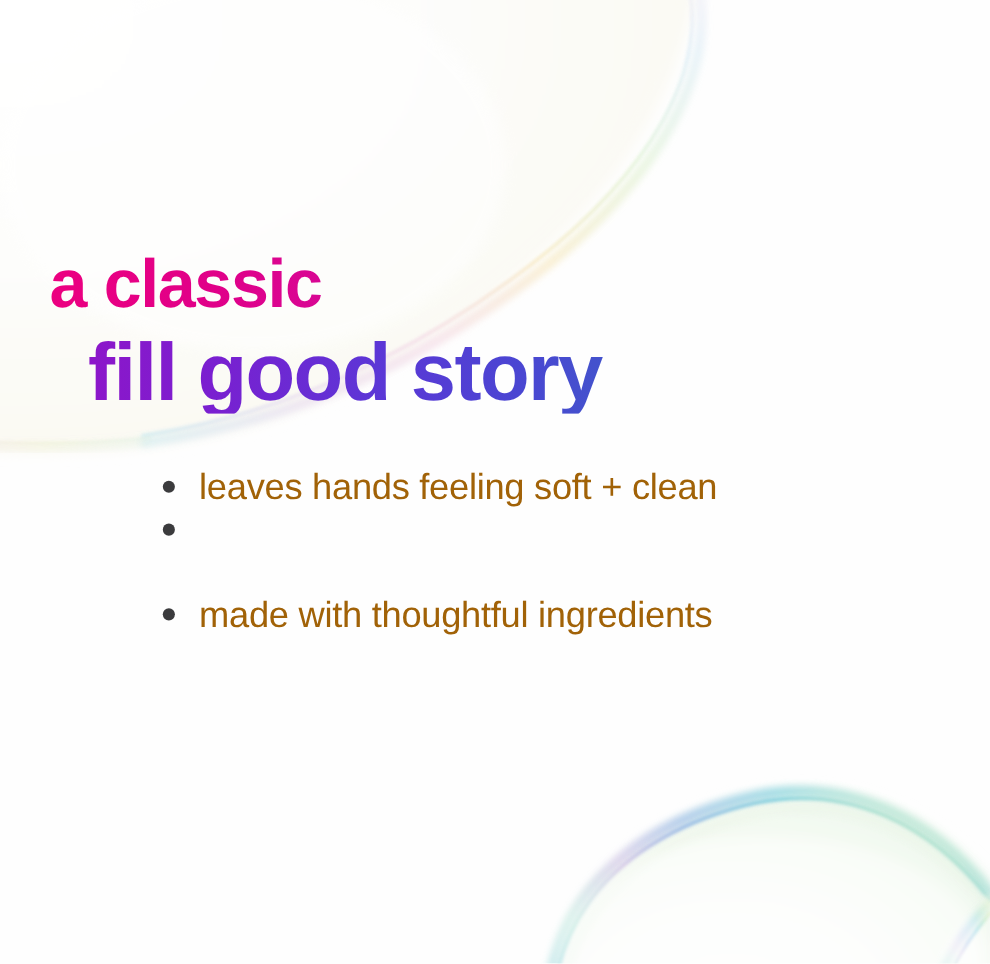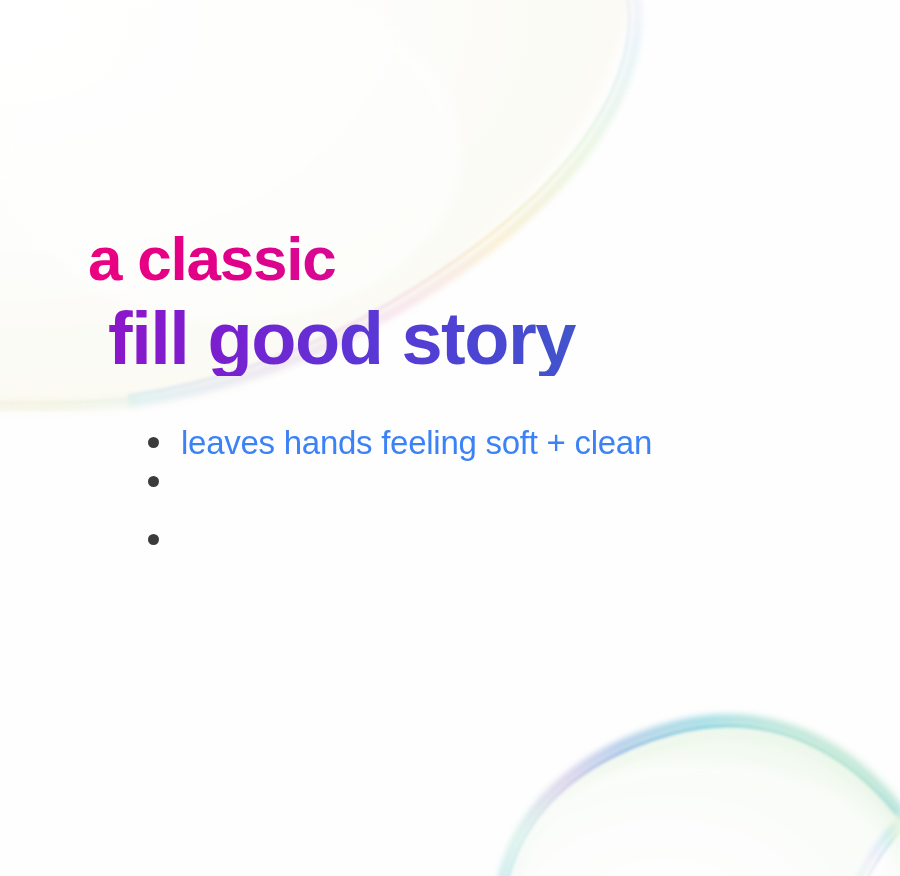--- a/index.html
+++ b/index.html
@@ -44,32 +44,32 @@
     letter-spacing: -0.02em;
     line-height: 1.0;
     white-space: nowrap;
     -webkit-background-clip: text;
     background-clip: text;
     color: transparent;
     -webkit-text-fill-color: transparent;
   }
 
   .headline-line-1 {
-    margin-left: 88px;
+    margin-left: 45px;
     font-size: 62px;
     background-image: linear-gradient(95deg,
         #ec0080 0%,
         #e00089 18%,
         #cf0fa0 42%,
         #b317b5 68%,
         #9a1fc6 100%);
   }
 
   .headline-line-2 {
-    margin-left: 108px;
+    margin-left: 80px;
     margin-top: 12px;
     font-size: 74px;
     background-image: linear-gradient(95deg,
         #8d16c9 0%,
         #7a1fd0 14%,
         #5c36d6 32%,
         #4a46d2 48%,
         #3e5cc8 64%,
         #3577be 82%,
         #2b8fc0 100%);
@@ -98,21 +98,21 @@
     border-radius: 50%;
     background: #3b3b3d;
     position: relative;
     top: -6px;
     margin-right: 22px;
   }
 
   .bullet-text {
     font-size: 33px;
     font-weight: 500;
-    color: #3b82f6;
+    color: #a16207;
     letter-spacing: -0.008em;
     white-space: nowrap;
   }
 </style>
 </head>
 <body>
 
 <div class="canvas">
 
   <div class="bubble-layer">
@@ -233,16 +233,17 @@
   <ul class="bullets">
     <li class="bullet-item">
       <span class="bullet-dot"></span>
       <span class="bullet-text">leaves hands feeling soft + clean</span>
     </li>
     <li class="bullet-item">
       <span class="bullet-dot"></span>
     </li>
     <li class="bullet-item">
       <span class="bullet-dot"></span>
+      <span class="bullet-text">made with thoughtful ingredients</span>
     </li>
   </ul>
 
 </div>
 
 </body></html>

